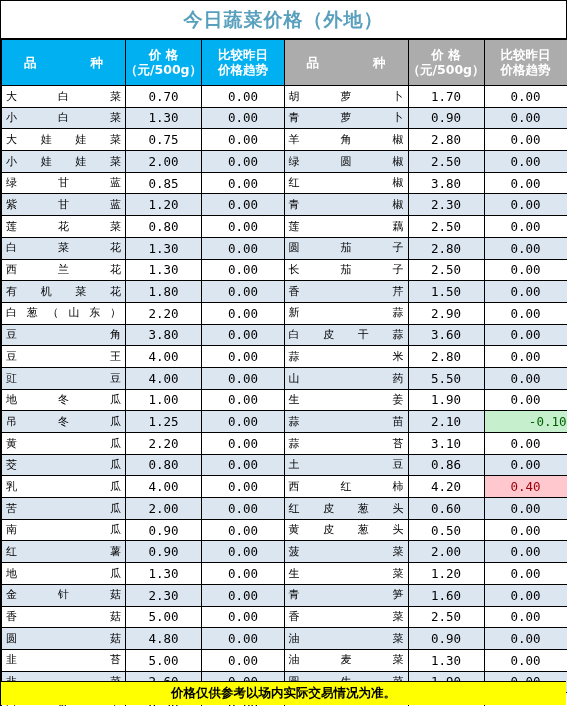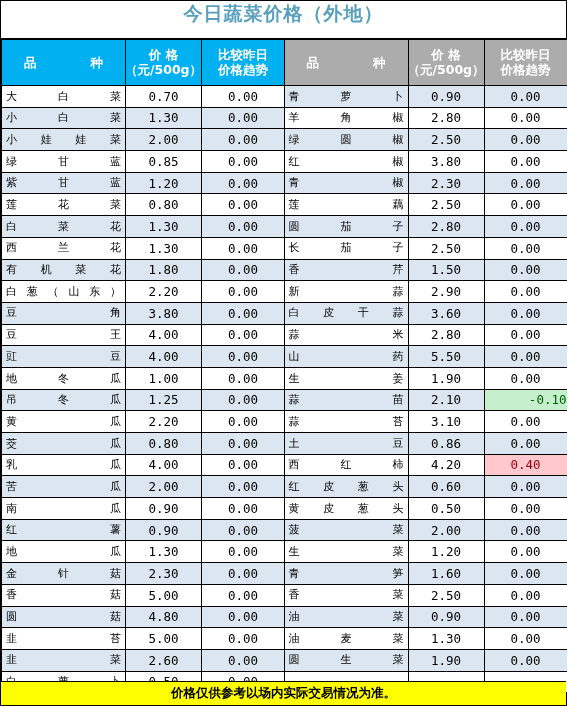--- a/index.html
+++ b/index.html
@@ -13,21 +13,21 @@
     width:567px;height:706px;
     box-sizing:border-box;
     border:1px solid #000;
     display:flex;flex-direction:column;
     background:#fff;
   }
   
   .title-bar{
     height:37px;
     min-height:37px;
-    display:flex;justify-content:center;
+    display:flex;align-items:center;justify-content:center;
     border-bottom:1px solid #000;
     background:#ffffff;
   }
   .title-text{
     color:#58a0bd;
     font-size:19px;
     font-weight:bold;
     letter-spacing:1px;
     font-family:"DejaVu Sans","Liberation Sans",sans-serif;
   }
@@ -169,20 +169,27 @@
               <td class="num">0.70</td>
               <td class="num">0.00</td>
             </tr>
             <tr class="alt">
               <td class="name">
                 <span>小白菜</span>
               </td>
               <td class="num">1.30</td>
               <td class="num">0.00</td>
             </tr>
+            <tr class="norm">
+              <td class="name">
+                <span>大娃娃菜</span>
+              </td>
+              <td class="num">0.75</td>
+              <td class="num">0.00</td>
+            </tr>
             <tr class="alt">
               <td class="name">
                 <span>小娃娃菜</span>
               </td>
               <td class="num">2.00</td>
               <td class="num">0.00</td>
             </tr>
             <tr class="norm">
               <td class="name">
                 <span>绿甘蓝</span>
@@ -382,20 +389,27 @@
             </th>
             <th>
               <span class="h-two-line">
                 <span>比较昨日</span>
                 <span>价格趋势</span>
               </span>
             </th>
           </tr>
         </thead>
         <tbody id="right-body">
+            <tr class="norm">
+              <td class="name">
+                <span>胡萝卜</span>
+              </td>
+              <td class="num">1.70</td>
+              <td class="num">0.00</td>
+            </tr>
             <tr class="alt">
               <td class="name">
                 <span>青萝卜</span>
               </td>
               <td class="num">0.90</td>
               <td class="num">0.00</td>
             </tr>
             <tr class="norm">
               <td class="name">
                 <span>羊角椒</span>

